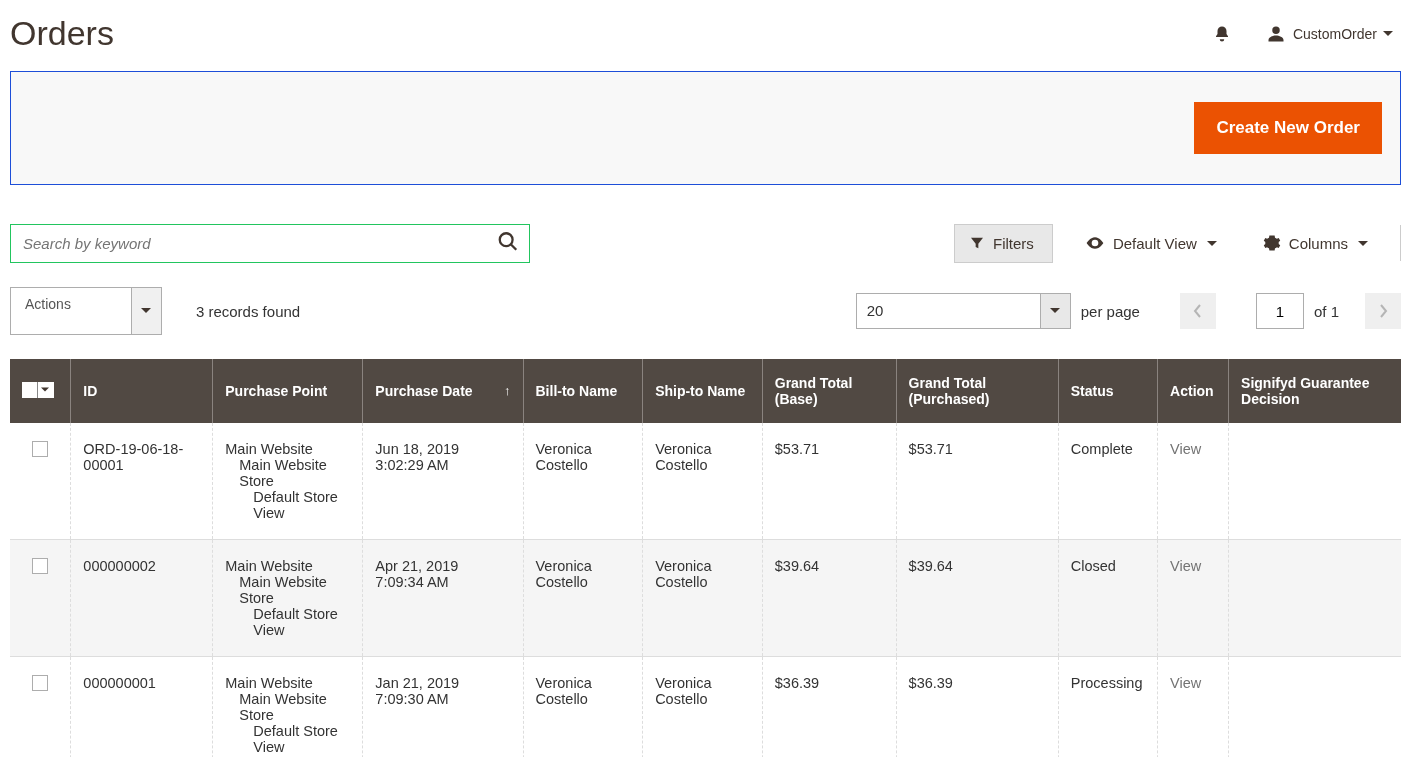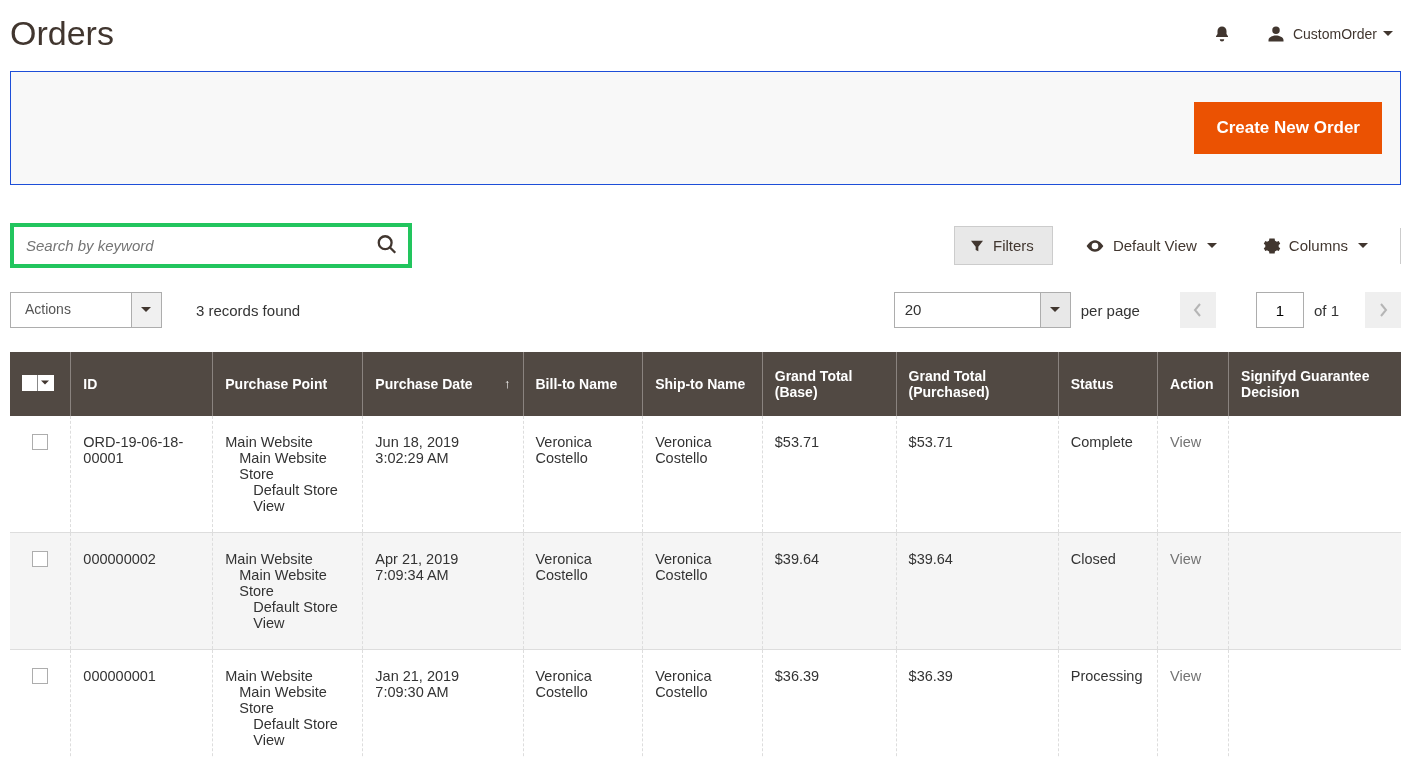--- a/index.html
+++ b/index.html
@@ -60,22 +60,22 @@
 
   
   .toolbar-row {
     display: flex;
     align-items: center;
     margin-bottom: 24px;
     gap: 0;
   }
   .search-wrap {
     position: relative;
-    width: 402px;
-    border: 4px solid #22c55e;
+    width: 520px;
+    border: 1px solid #22c55e;
     display: flex;
     align-items: center;
   }
   .search-input {
     border: none;
     padding: 10px 44px 10px 12px;
     width: 100%;
     font-size: 15px;
     font-style: italic;
     color: #777;
@@ -113,21 +113,21 @@
 
   
   .toolbar-row2 {
     display: flex;
     align-items: center;
     margin-bottom: 24px;
   }
   .actions-select {
     display: flex;
     border: 1px solid #adadad;
-    height: 36px;
+    height: 48px;
     cursor: pointer;
   }
   .actions-select .ltxt {
     padding: 8px 60px 8px 14px;
     font-size: 14px;
     color: #555;
   }
   .actions-select .ddbtn {
     background: #f0f0f0;
     border-left: 1px solid #adadad;
@@ -136,20 +136,21 @@
   }
   .records-found { margin-left: 34px; font-size: 15px; color: #333; }
   .pagesizer {
     display: flex; align-items: center;
   }
   .page-size-select {
     display: flex;
     border: 1px solid #adadad;
     height: 36px;
     cursor: pointer;
+    gap: 38px;
   }
   .page-size-select .val {
     padding: 8px 10px; width: 145px; font-size: 15px; box-sizing: border-box;
   }
   .page-size-select .ddbtn {
     background: #e8e8e8; border-left:1px solid #adadad;
     width: 30px; display:flex; align-items:center; justify-content:center;
   }
   .perpage { margin: 0 40px 0 10px; font-size: 15px; }
   .nav-btn {

